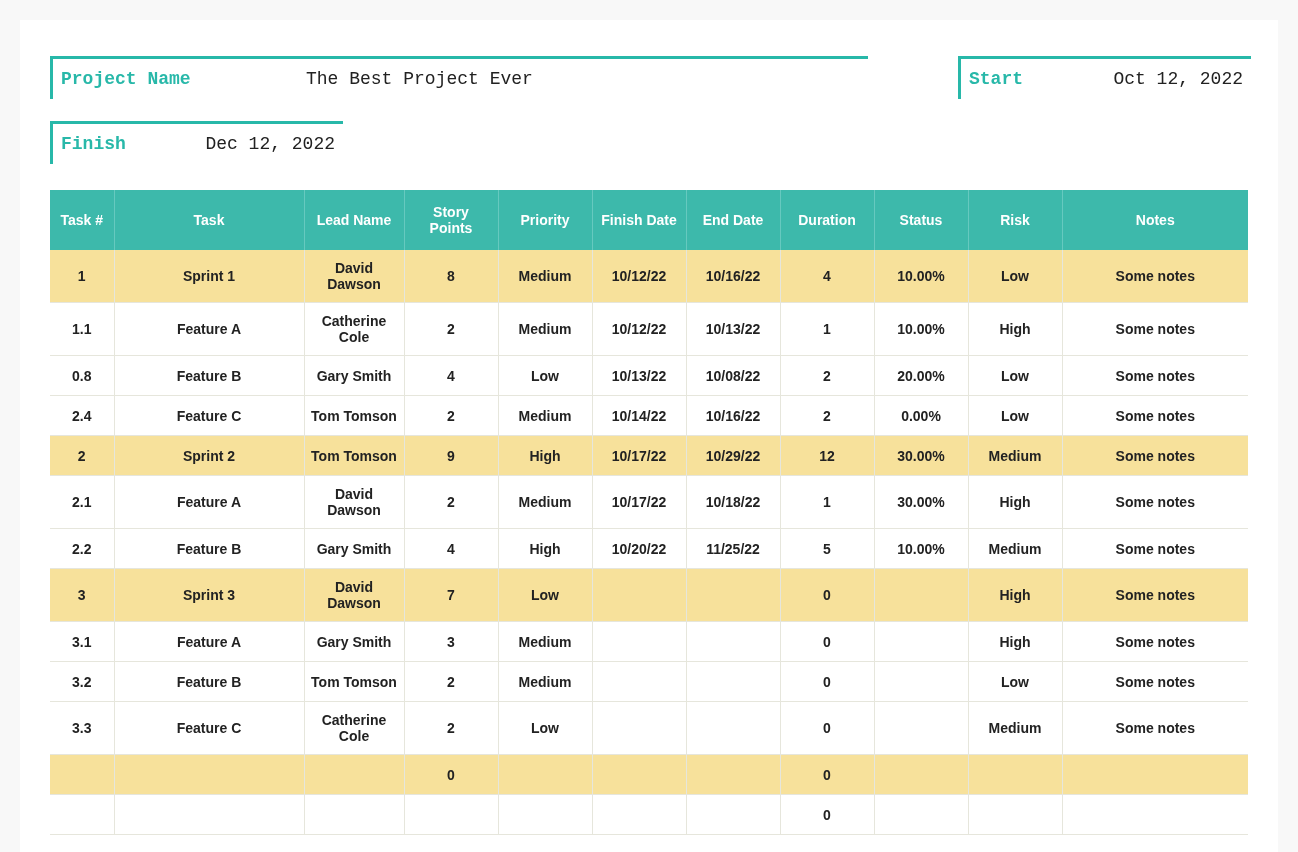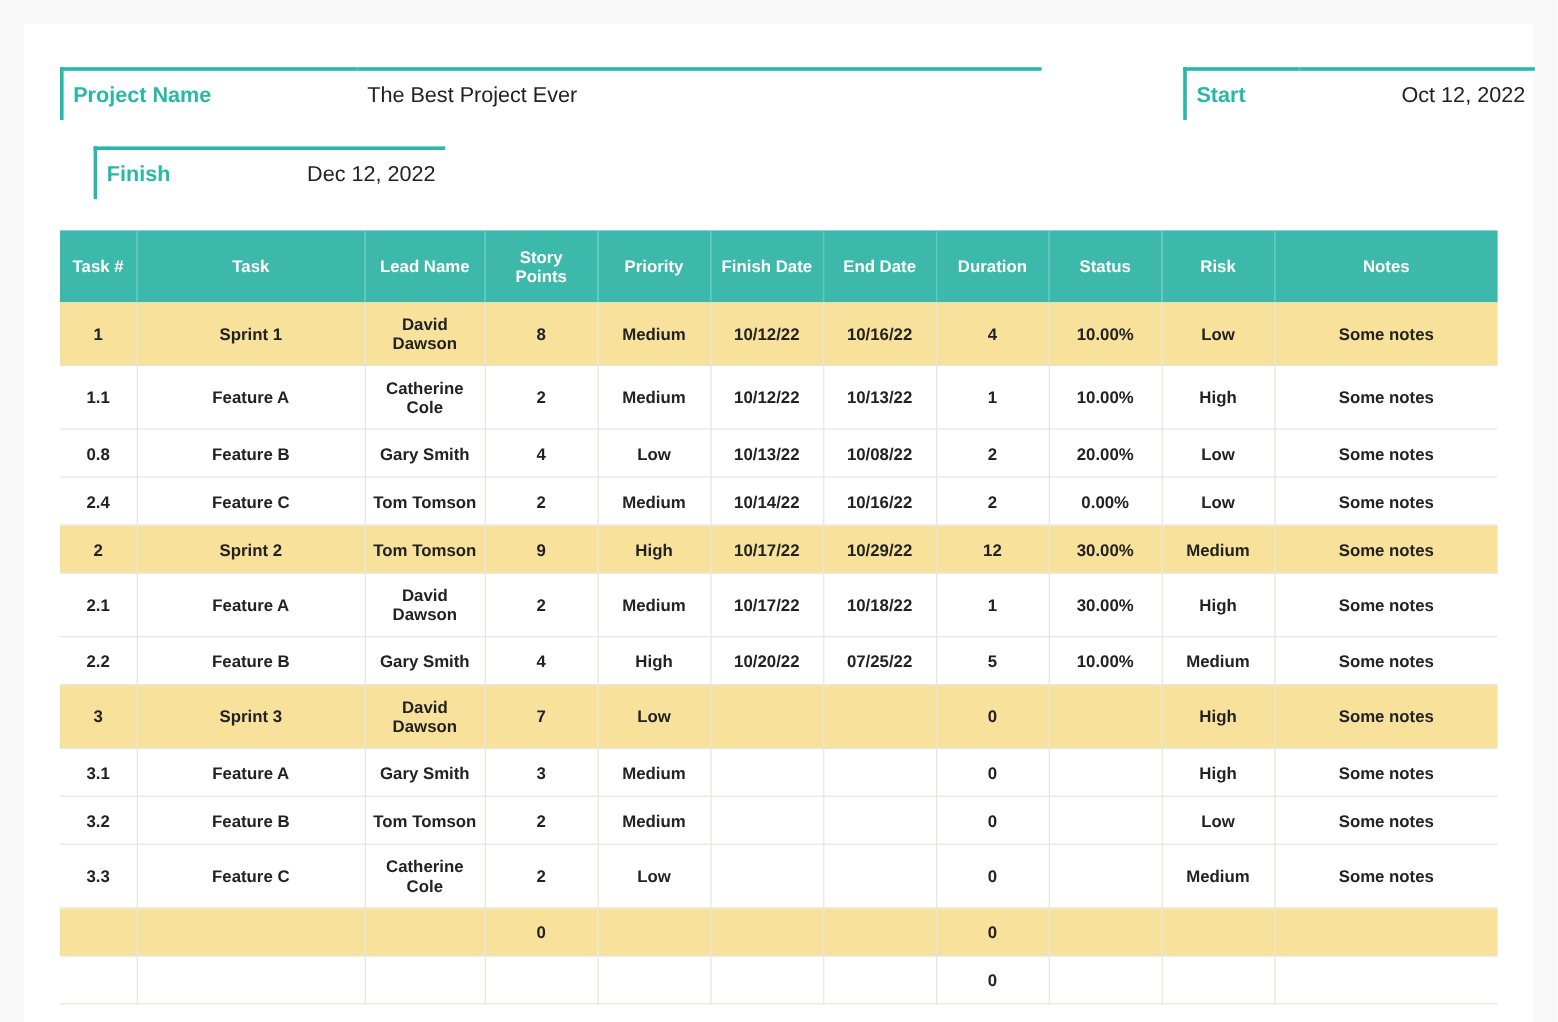--- a/index.html
+++ b/index.html
@@ -12,20 +12,21 @@
   .sheet {
     background: #ffffff;
     width: 1258px;
     margin: 0 auto;
     padding: 36px 30px 40px 30px;
   }
   .meta-row {
     display: flex;
     gap: 90px;
     margin-bottom: 22px;
+    font-family: Liberation Mono, monospace;
   }
   .meta-left {
     display: flex;
     align-items: flex-start;
   }
   .meta-label {
     width: 248px;
     border-top: 3px solid #28b8a9;
     border-left: 3px solid #28b8a9;
     padding: 10px 0 10px 8px;
@@ -35,21 +36,20 @@
   }
   .meta-value {
     width: 570px;
     border-top: 3px solid #28b8a9;
     padding: 10px 0 10px 8px;
     color: #222;
     font-size: 18px;
   }
   .meta-group-right {
     display: flex;
-    margin-left: 28px;
   }
   .meta-label-sm {
     width: 97px;
     border-top: 3px solid #28b8a9;
     border-left: 3px solid #28b8a9;
     padding: 10px 0 10px 8px;
     color: #28b8a9;
     font-weight: 700;
     font-size: 18px;
   }
@@ -241,21 +241,21 @@
           <td class="risk-high">High</td>
           <td>Some notes</td>
         </tr>
         <tr>
           <td>2.2</td>
           <td>Feature B</td>
           <td>Gary Smith</td>
           <td>4</td>
           <td class="priority-high">High</td>
           <td>10/20/22</td>
-          <td>07/25/22</td>
+          <td>11/25/22</td>
           <td>5</td>
           <td>10.00%</td>
           <td class="risk-medium">Medium</td>
           <td>Some notes</td>
         </tr>
         <tr class="sprint">
           <td>3</td>
           <td>Sprint 3</td>
           <td>David Dawson</td>
           <td>7</td>

